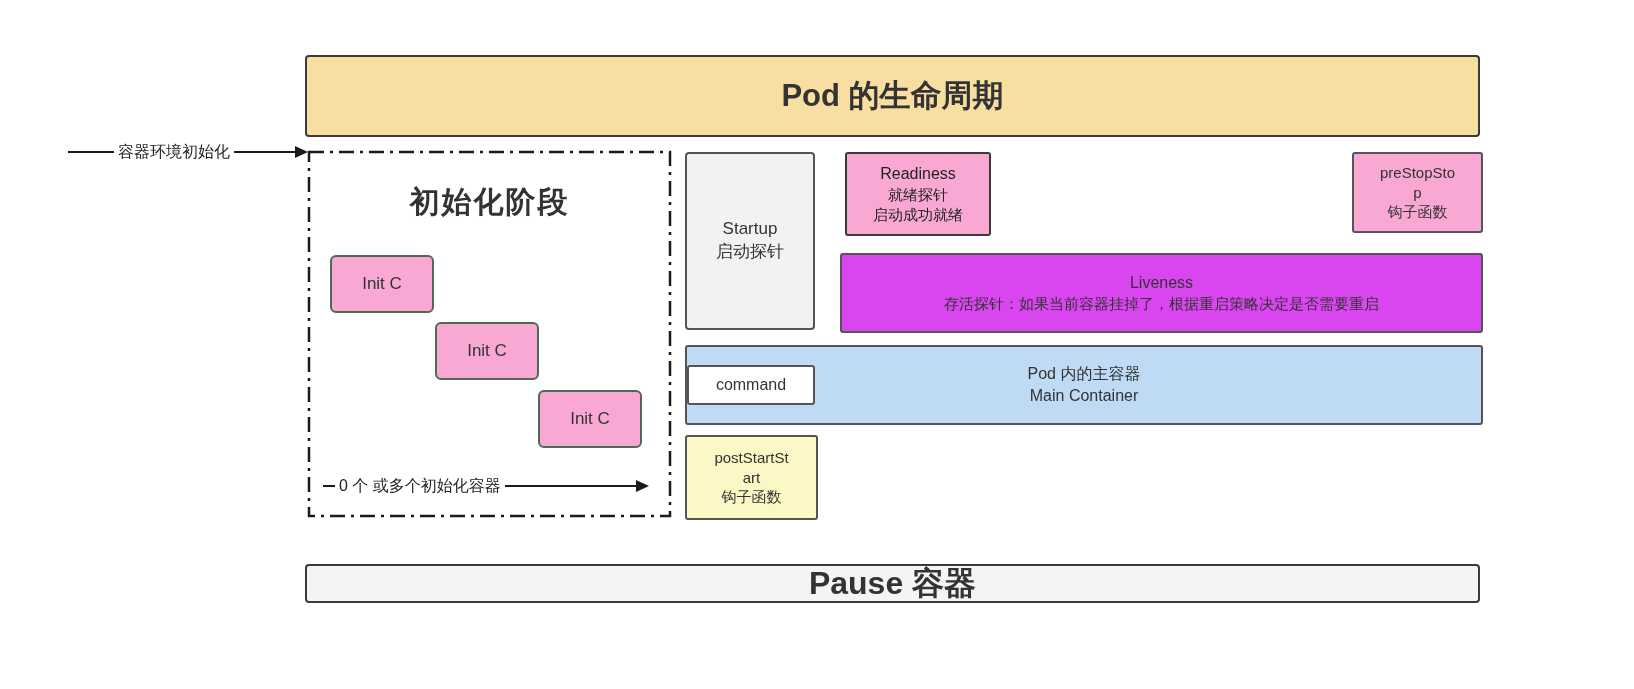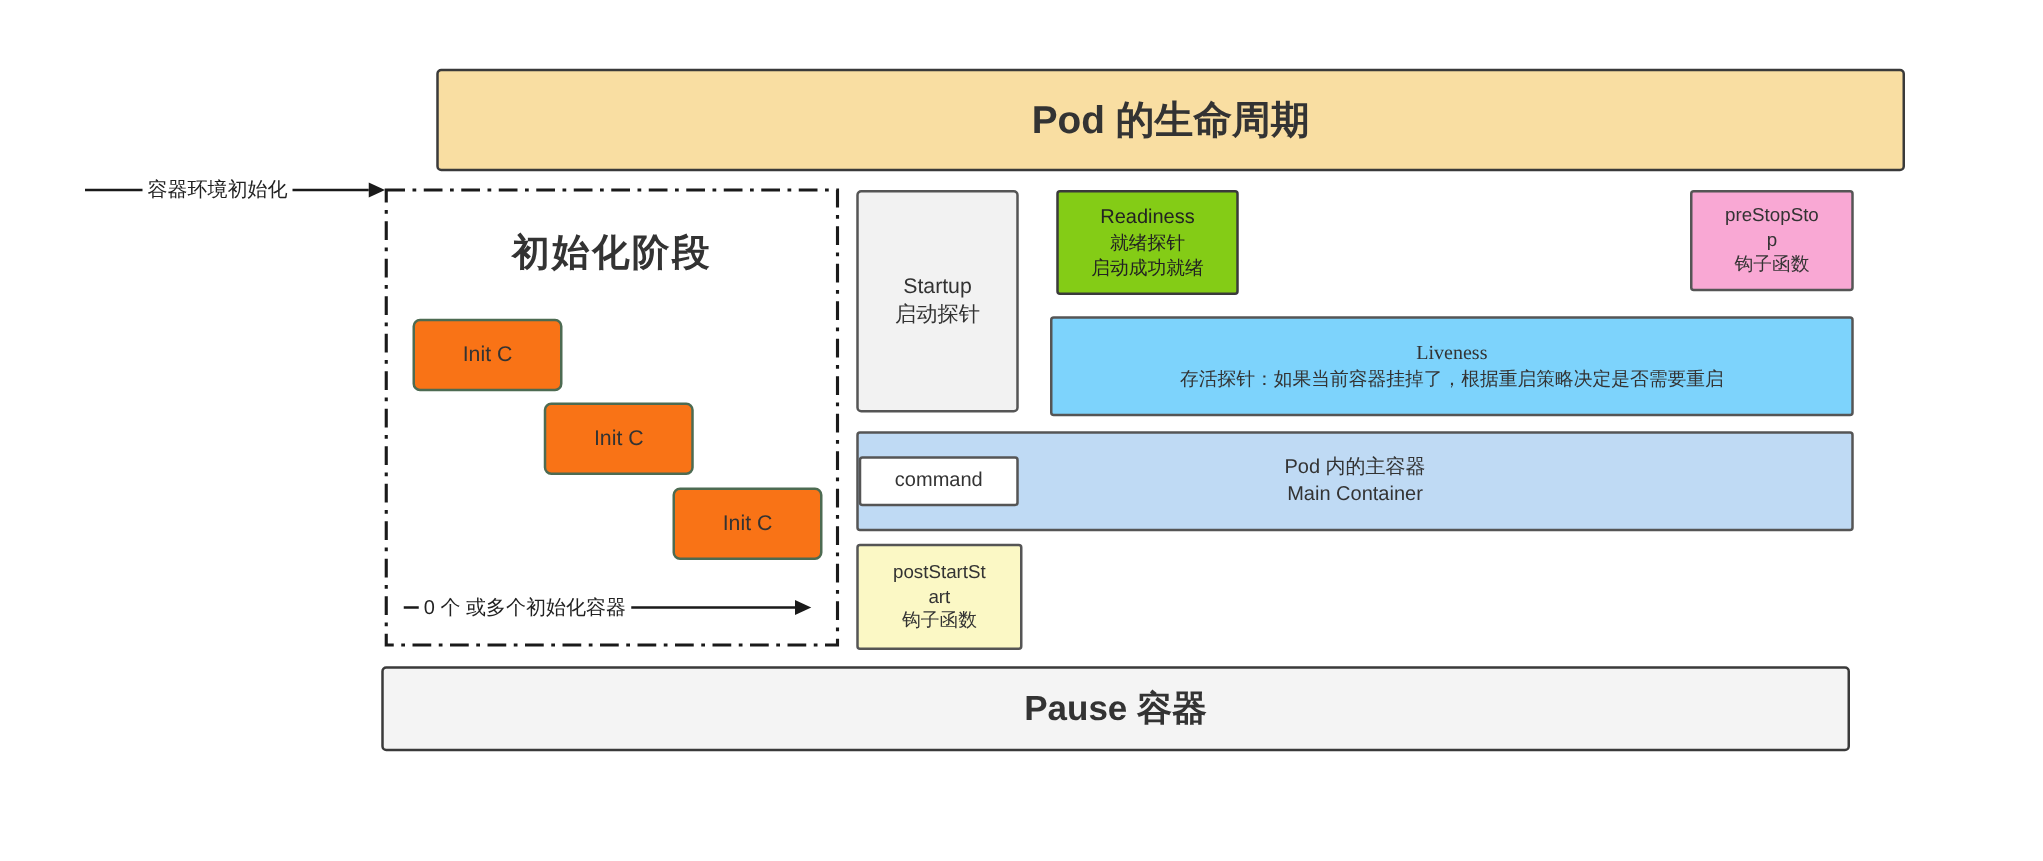--- a/index.html
+++ b/index.html
@@ -24,21 +24,21 @@
     justify-content: center;
     text-align: center;
     line-height: 1.35;
   }
   
   .banner {
     left: 305px; top: 55px; width: 1175px; height: 82px;
     background: #F9DEA2;
     border: 2px solid #3a3a3a;
     border-radius: 4px;
-    font-size: 31px; font-weight: bold; color: #333; margin-left: 44px;
+    font-size: 31px; font-weight: bold; color: #333;
   }
   
   .arrow-row { position: absolute; display: flex; align-items: center; }
   .arrow-line { height: 2px; background: #1a1a1a; }
   .arrow-head {
     width: 0; height: 0; flex: 0 0 auto;
     border-left: 13px solid #1a1a1a;
     border-top: 6px solid transparent;
     border-bottom: 6px solid transparent;
   }
@@ -51,77 +51,76 @@
     position: absolute;
     left: 307px; top: 150px; width: 365px; height: 368px;
     box-sizing: border-box;
   }
   .dash-border { position: absolute; left: 0; top: 0; width: 100%; height: 100%; }
   .init-title {
     position: absolute; top: 32px; left: 0; width: 100%;
     text-align: center; font-size: 30px; font-weight: bold; letter-spacing: 2px; color: #333;
   }
   .init-box {
-    position: absolute; width: 120px; height: 58px;
+    position: absolute; width: 104px; height: 58px;
     box-sizing: border-box;
-    background: #f97316;
+    background: #f9a8d4;
     border: 2px solid #4d6b52;
     border-radius: 6px;
     display: flex; align-items: center; justify-content: center;
     font-size: 17px; color: #333;
   }
   .ib1 { left: 23px;  top: 105px; }
   .ib2 { left: 128px; top: 172px; }
   .ib3 { left: 231px; top: 240px; }
   .init-arrow { left: 16px; top: 325px; width: 326px; height: 22px; }
   .init-arrow .seg3 { flex: 0 0 12px; }
   .init-arrow .seg4 { flex: 1 1 auto; }
   
   .startup {
     left: 685px; top: 152px; width: 130px; height: 178px;
     background: #F2F2F2; border: 2px solid #555; border-radius: 4px;
     font-size: 17px;
   }
   .readiness {
     left: 845px; top: 152px; width: 146px; height: 84px;
-    background: #84cc16; border: 2px solid #3a3a3a; border-radius: 3px;
+    background: #f9a8d4; border: 2px solid #3a3a3a; border-radius: 3px;
     font-size: 15px; color: #222;
   }
   .readiness .l1 { font-size: 16px; }
   .prestop {
     left: 1352px; top: 152px; width: 131px; height: 81px;
     background: #f9a8d4; border: 2px solid #555; border-radius: 3px;
     font-size: 15px; line-height: 1.3;
   }
   .liveness {
     left: 840px; top: 253px; width: 643px; height: 80px;
-    background: #7dd3fc; border: 2px solid #555; border-radius: 3px;
+    background: #d946ef; border: 2px solid #555; border-radius: 3px;
     font-size: 15px;
-    font-family: Liberation Serif, serif;
   }
   .liveness .l1 { font-size: 16px; }
   .main-container {
     left: 685px; top: 345px; width: 798px; height: 80px;
     background: #BFDAF4; border: 2px solid #555; border-radius: 3px;
     font-size: 16px;
   }
   .command {
     left: 687px; top: 365px; width: 128px; height: 40px;
     background: #ffffff; border: 2px solid #555; border-radius: 3px;
     font-size: 16px;
   }
   .poststart {
     left: 685px; top: 435px; width: 133px; height: 85px;
     background: #FBF8C5; border: 2px solid #555; border-radius: 3px;
     font-size: 15px; line-height: 1.3;
   }
   .pause {
-    left: 305px; top: 533px; width: 1175px; height: 68px;
+    left: 305px; top: 564px; width: 1175px; height: 39px;
     background: #F4F4F4; border: 2px solid #3a3a3a; border-radius: 4px;
-    font-size: 28px; font-weight: bold; color: #333;
+    font-size: 32px; font-weight: bold; color: #333;
   }
 </style>
 </head>
 <body>
 
 <div class="canvas">
 
   <div class="box banner">
     <span>Pod 的生命周期</span>
   </div>

